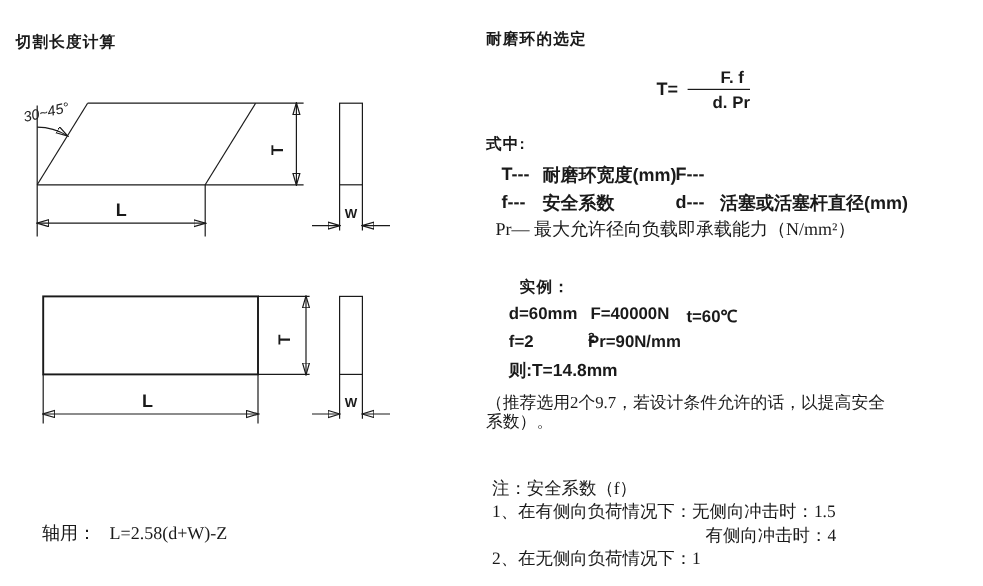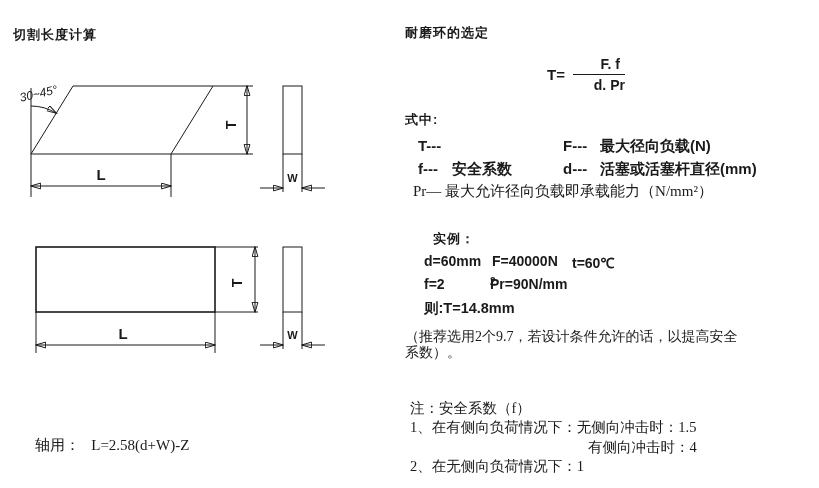--- a/index.html
+++ b/index.html
@@ -116,22 +116,22 @@
   <span class="frac">
     <span class="num">F. f</span>
     <span class="den">d. Pr</span>
   </span>
 </div>
 
 <div class="abs hd legend-hd">式中:</div>
 
 <div class="abs legend-row" style="top:137px;">
   <span class="lc1">T---</span>
+  <span class="lc2">耐磨环宽度(mm)</span>
   <span class="lc3">F---</span>
-  <span class="lc4">最大径向负载(N)</span>
 </div>
 <div class="abs legend-row" style="top:160px;">
   <span class="lc1">f---</span>
   <span class="lc2">安全系数</span>
   <span class="lc3">d---</span>
   <span class="lc4">活塞或活塞杆直径(mm)</span>
 </div>
 <div class="abs serif legend-pr">Pr— 最大允许径向负载即承载能力（N/mm²）</div>
 
 <div class="abs hd example-hd">实例：</div>

